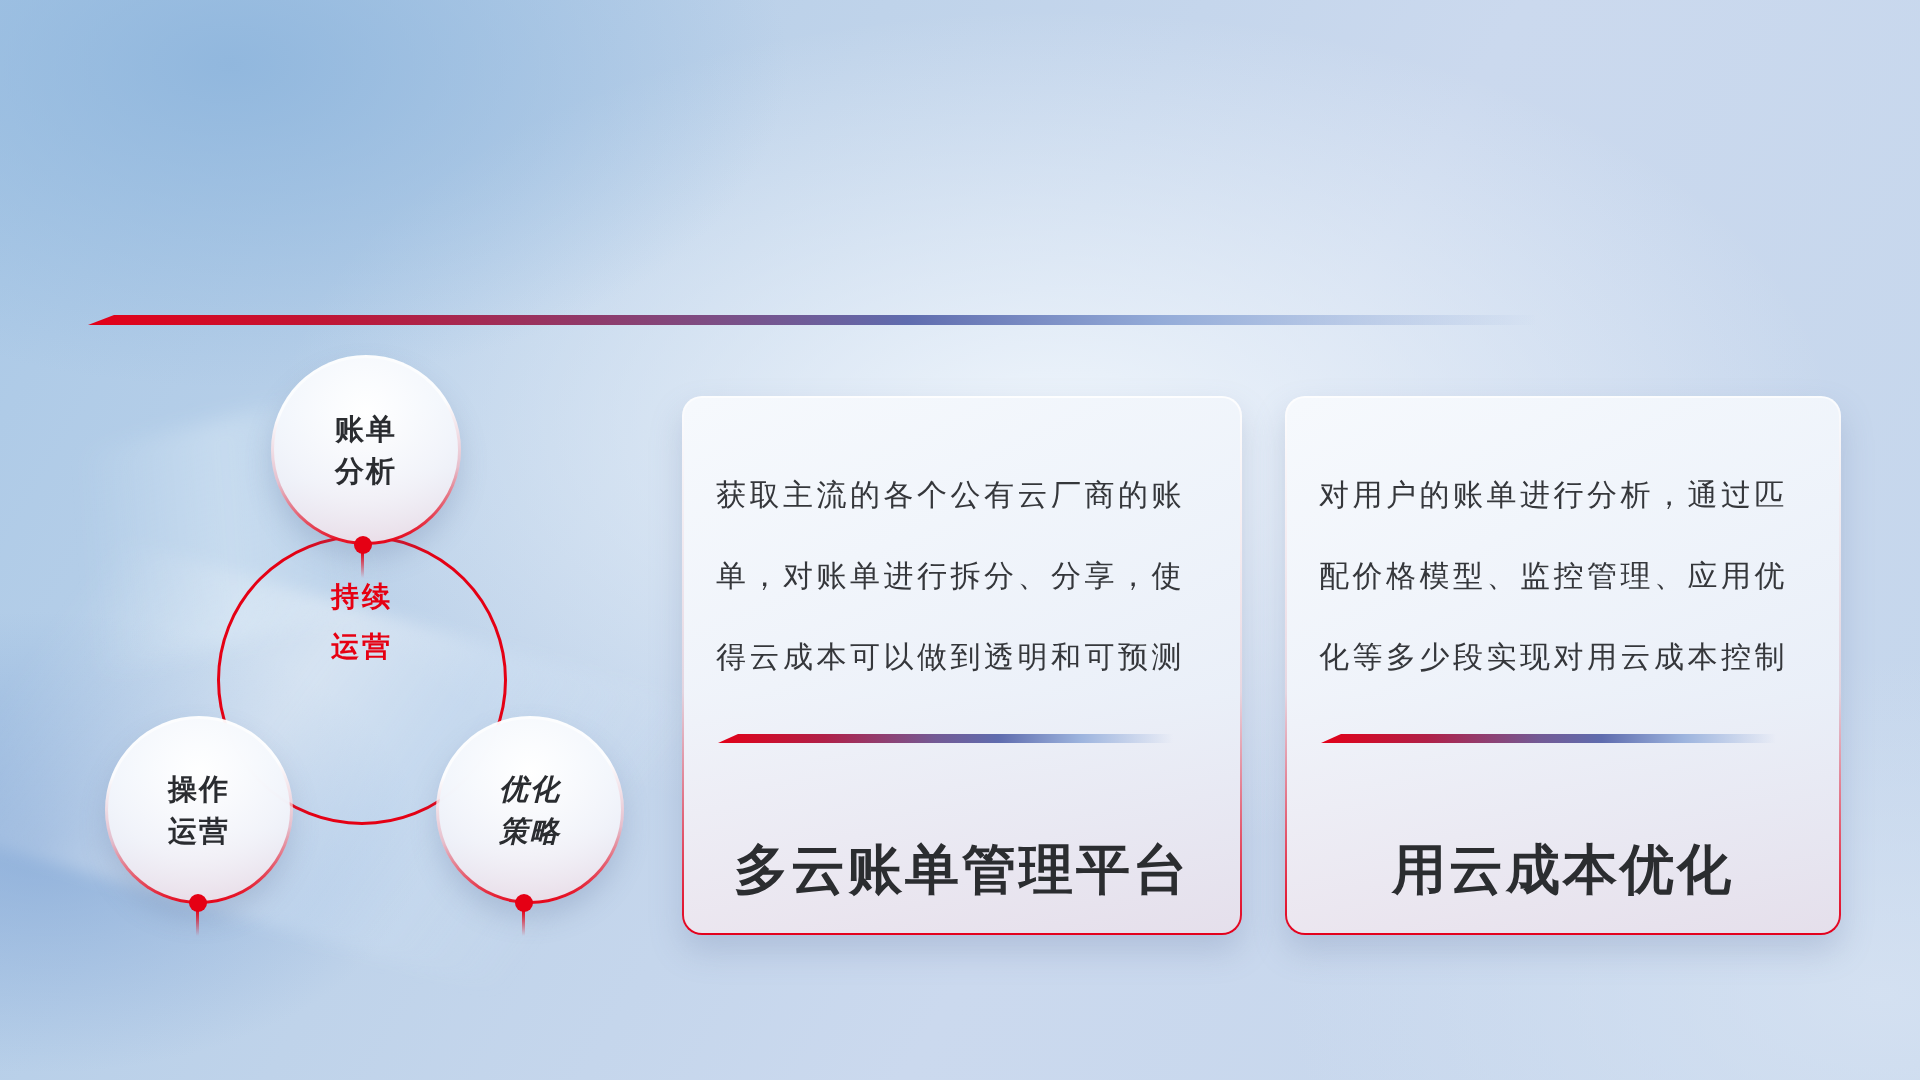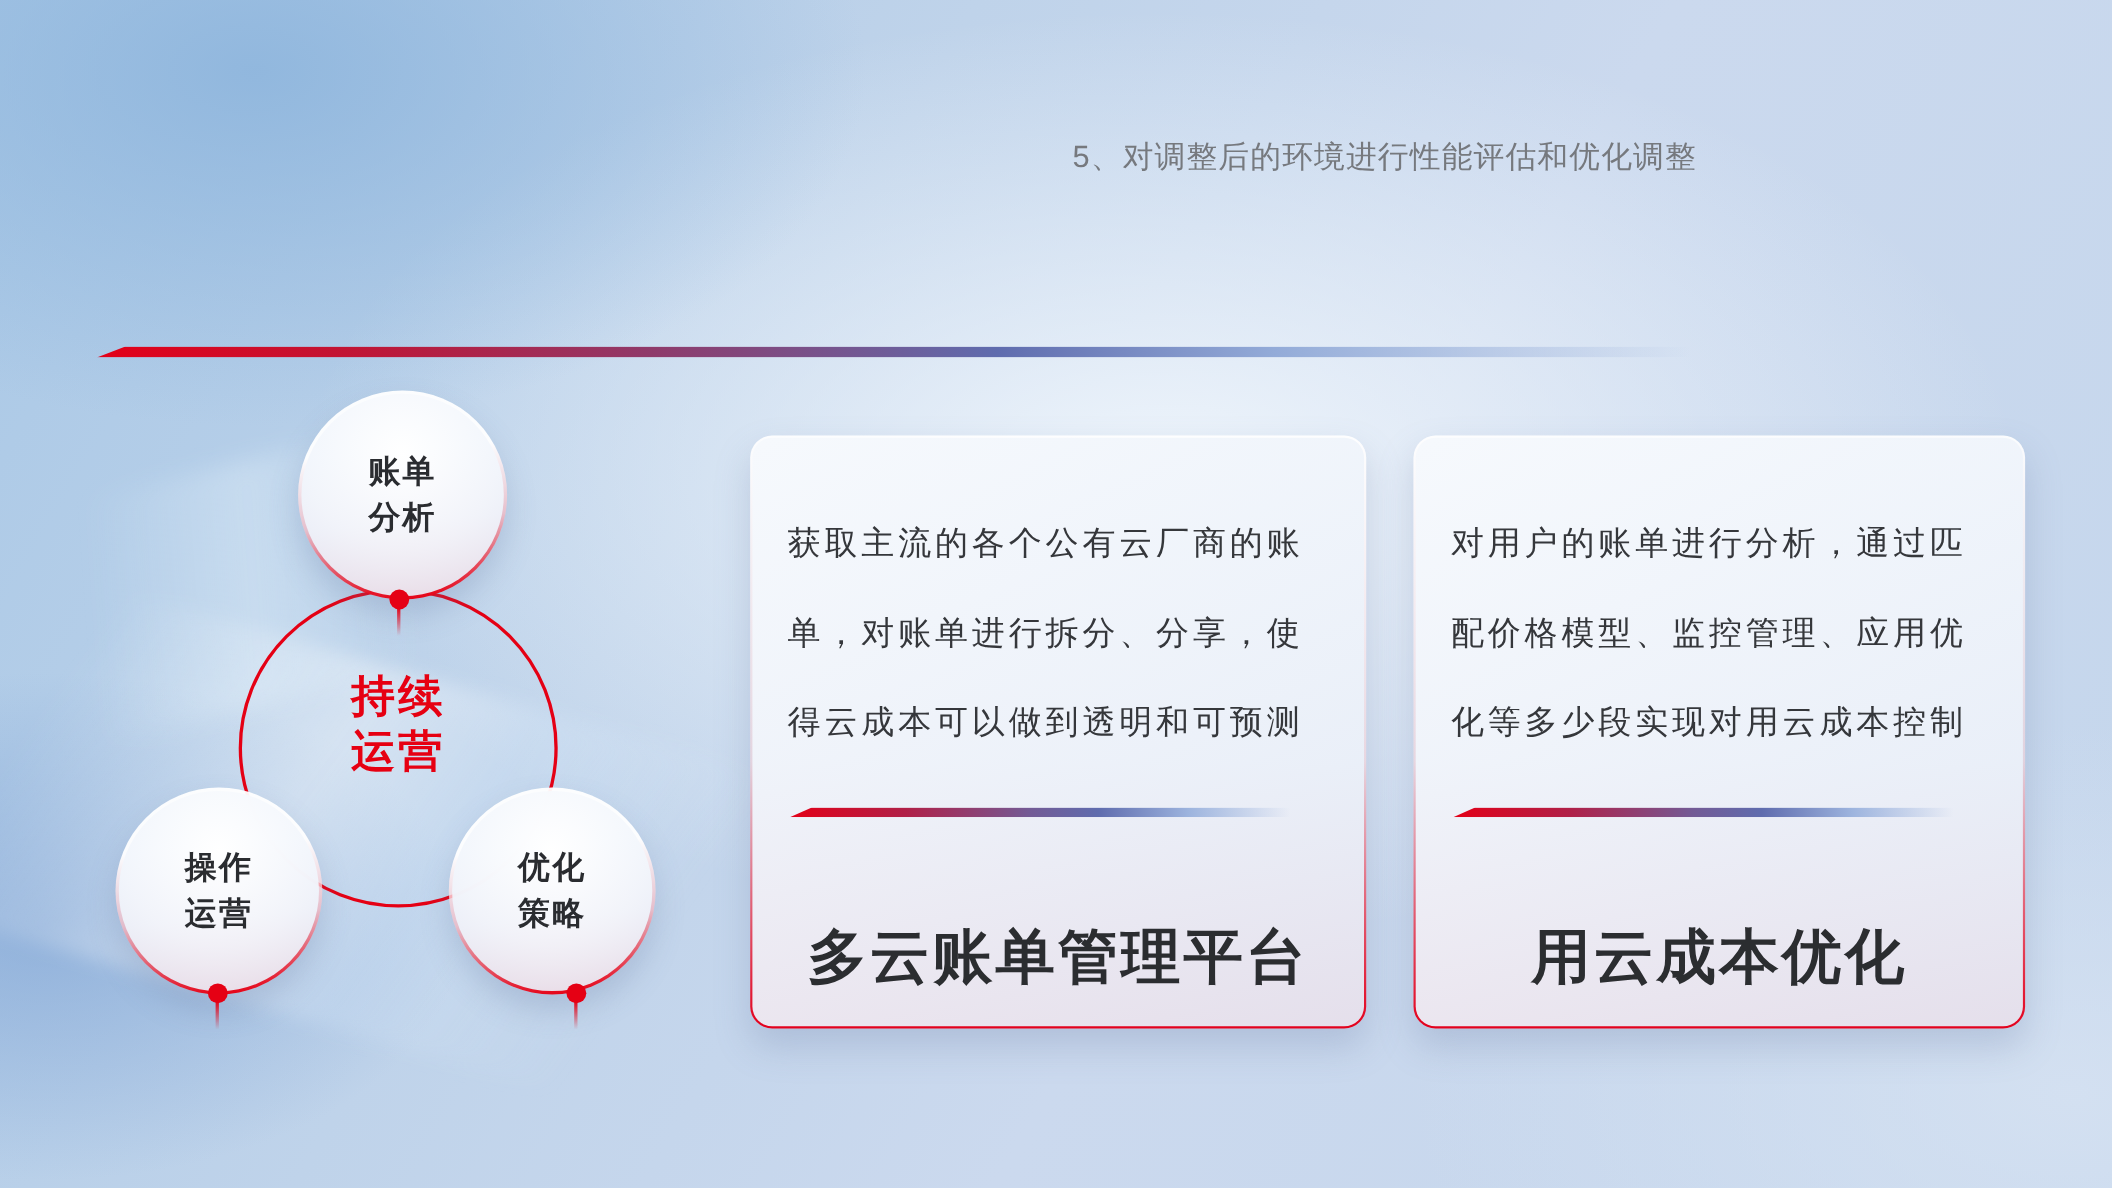--- a/index.html
+++ b/index.html
@@ -30,37 +30,37 @@
   .steps-right .step{height:50px;}
   
   .top-divider{
     position:absolute; left:88px; top:315px; width:1575px; height:10px;
     background:linear-gradient(90deg,#e30018 0%,#c01535 15%,#8f3a6a 32%,#5f6cae 52%,#93abd8 68%,rgba(190,208,234,0) 92%);
     clip-path:polygon(26px 0,100% 0,100% 100%,0 100%);
   }
   
   .ring{position:absolute; left:217px; top:535px; width:284px; height:284px; border:3px solid #e50014; border-radius:50%;}
   .center-label{
-    position:absolute; left:262px; top:608px; width:200px; text-align:center;
-    font-size:40px; font-weight:800; color:#e60012; line-height:50px; letter-spacing:3px;
+    position:absolute; left:262px; top:572px; width:200px; text-align:center;
+    font-size:28px; font-weight:800; color:#e60012; line-height:50px; letter-spacing:3px;
   }
   .node{
     position:absolute; border-radius:50%; padding:3px; box-sizing:content-box;
     background:linear-gradient(175deg, rgba(255,255,255,0.95) 30%, rgba(244,180,190,0.70) 62%, #e50014 97%);
     box-shadow:0 14px 26px rgba(100,120,160,0.25);
   }
   .node-inner{
     width:100%; height:100%; border-radius:50%;
     background:radial-gradient(circle at 50% 30%, rgba(255,255,255,0.98) 0%, rgba(242,246,252,0.95) 55%, rgba(228,236,248,0.90) 100%);
     display:flex; flex-direction:column; align-items:center; justify-content:center;
     font-size:29px; font-weight:600; color:#2a2c30; line-height:42px; letter-spacing:2px; text-align:left;
   }
   .node-top{left:271px; top:355px; width:184px; height:184px;}
   .node-bl{left:105px; top:716px; width:182px; height:182px;}
-  .node-br{left:408px; top:716px; width:182px; height:182px;}
+  .node-br{left:436px; top:716px; width:182px; height:182px;font-style:italic;}
   .dot{position:absolute; width:18px; height:18px; border-radius:50%; background:#e50014;}
   .dot::after{content:""; position:absolute; left:7px; top:16px; width:3px; height:26px;
     background:linear-gradient(to bottom,#e50014,rgba(229,0,20,0));}
   .dot-top{left:354px; top:536px;}
   .dot-bl{left:189px; top:894px;}
   .dot-br{left:515px; top:894px;}
   
   .card{
     position:absolute; top:396px; width:560px; height:539px; border-radius:20px; padding:2px; box-sizing:border-box;
     background:linear-gradient(to bottom, rgba(255,255,255,0.92) 0%, rgba(246,205,210,0.55) 55%, #e3001c 100%);
@@ -90,21 +90,20 @@
 <body>
 
 <div class="slide">
   <div class="streak"></div>
   <div class="streak2"></div>
 
   <div class="steps-left">
   </div>
 
   <div class="steps-right">
-    <div class="step">5、对调整后的环境进行性能评估和优化调整</div>
   </div>
 
   <div class="top-divider"></div>
 
   <div>
     <div class="ring"></div>
     <div class="center-label">
       <div>持续</div>
       <div>运营</div>
     </div>

